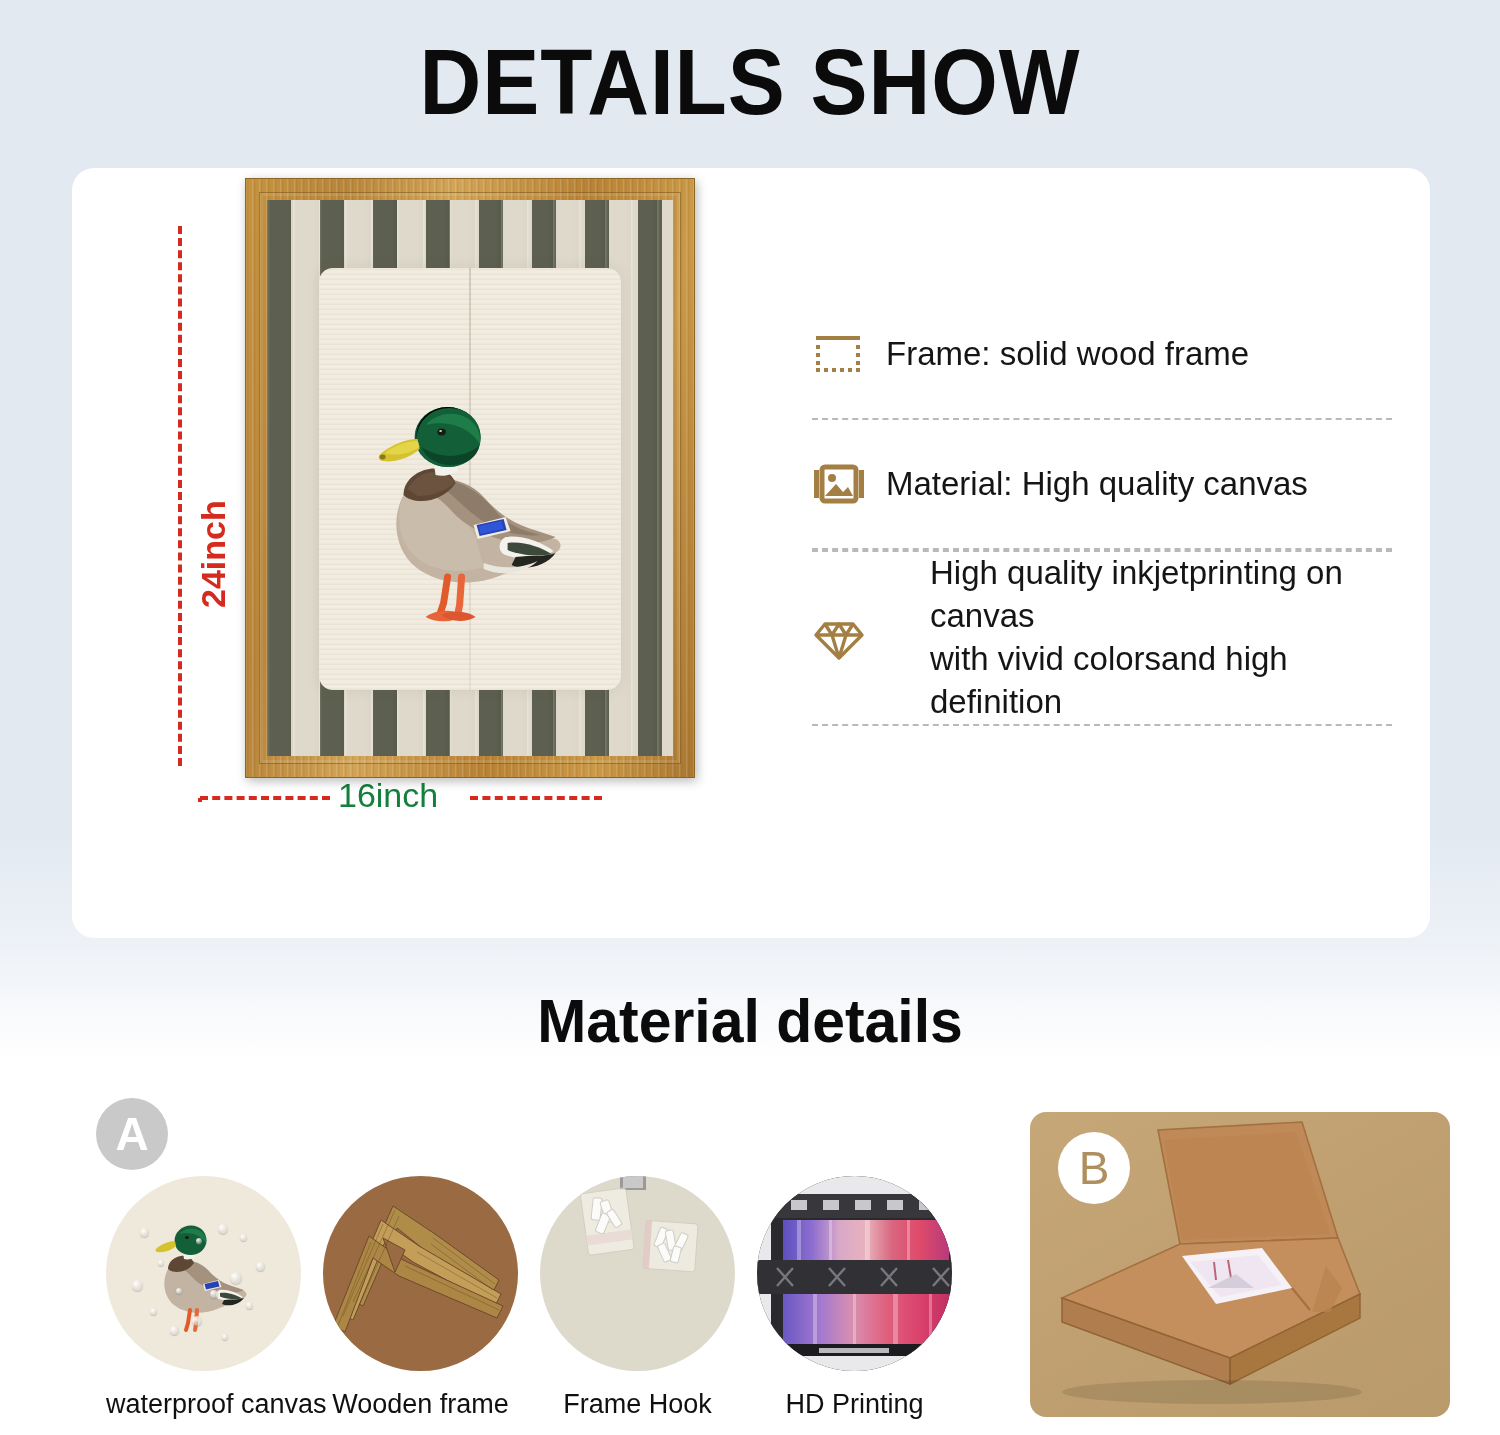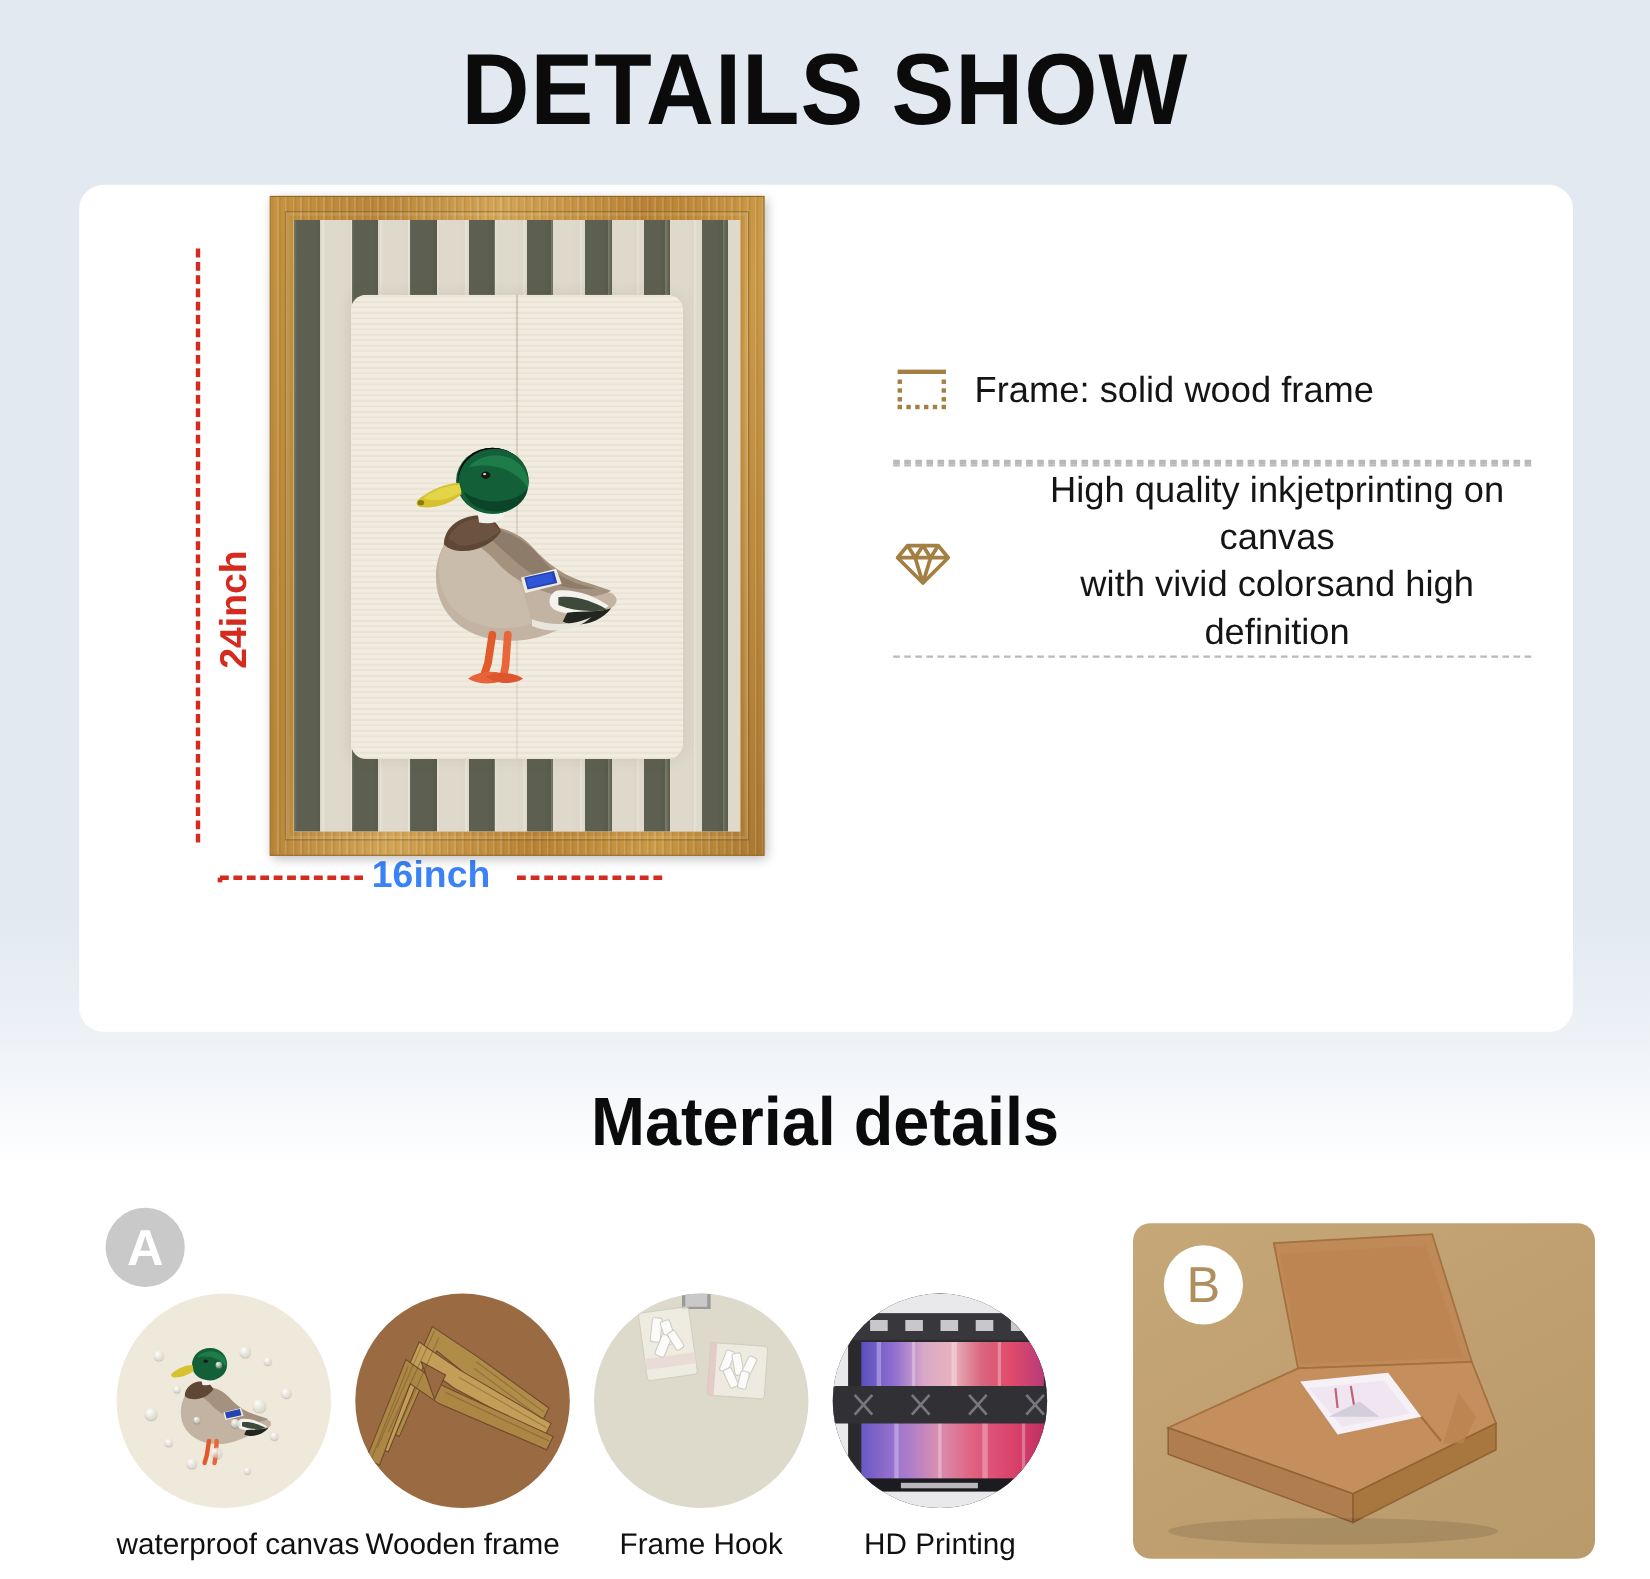--- a/index.html
+++ b/index.html
@@ -94,26 +94,26 @@
   }
   .dash-h {
     position:absolute; height:0; border-top:4px dashed #d52a1e;
   }
   #dim-v-label {
     position:absolute; color:#d52a1e; font-size:34px; font-weight:600;
     transform: rotate(-90deg); transform-origin: left top; white-space:nowrap;
     font-family:"Liberation Sans", sans-serif;
   }
   #dim-h-label {
-    position:absolute; color:#3b82f6; font-size:34px; font-weight:700; white-space:nowrap;
+    position:absolute; color:#15803d; font-size:34px; font-weight:400; white-space:nowrap;
     font-family:"Liberation Sans", sans-serif;
   }
 
   
-  #features { position:absolute; left:740px; top:122px; width:580px;text-align:center; }
+  #features { position:absolute; left:740px; top:122px; width:580px; }
   .feature-row { display:flex; align-items:center; min-height:128px; }
   .feature-icon { width:74px; flex:0 0 74px; display:flex; align-items:center; justify-content:flex-start; }
   .feature-text { font-size:33px; color:#151515; line-height:1.30; font-family:"Liberation Sans", sans-serif; }
   .feature-sep { height:0; border-top:2px dashed #b9b9b9; width:100%; }
 
   
   #material-title {
     position:absolute; left:0; top:985px; width:1500px; text-align:center;
     font-size:62px; font-weight:700; color:#0b0b0b; letter-spacing:0px;
     font-family:"Liberation Sans", sans-serif;
@@ -251,20 +251,32 @@
                 <rect x="20" y="37" width="4" height="4"></rect>
               <rect x="28" y="37" width="4" height="4"></rect>
                 <rect x="36" y="37" width="4" height="4"></rect>
             </g>
           </svg>
         </div>
         <div class="feature-text">Frame: solid wood frame</div>
       </div>
       <div class="feature-sep"></div>
 
+      <div class="feature-row">
+        <div class="feature-icon">
+          <svg width="54" height="44" viewBox="0 0 54 44">
+            <rect x="2" y="8" width="5" height="28" fill="#a37f43"></rect>
+            <rect x="47" y="8" width="5" height="28" fill="#a37f43"></rect>
+            <rect x="10" y="5" width="34" height="34" rx="3" fill="none" stroke="#a37f43" stroke-width="5"></rect>
+            <circle cx="20" cy="16" r="4" fill="#a37f43"></circle>
+            <path d="M13 34 L24 22 L31 30 L36 25 L41 34 Z" fill="#a37f43"></path>
+          </svg>
+        </div>
+        <div class="feature-text">Material: High quality canvas</div>
+      </div>
       <div class="feature-sep"></div>
 
       <div class="feature-sep"></div>
 
       <div class="feature-row" style="min-height:146px;gap:44px;">
         <div class="feature-icon">
           <svg width="54" height="50" viewBox="0 0 54 50">
             <g fill="none" stroke="#a37f43" stroke-width="3.4" stroke-linejoin="round">
               <path d="M13 11 L41 11 L50 22 L27 45 L4 22 Z"></path>
               <path d="M4 22 L50 22"></path>

